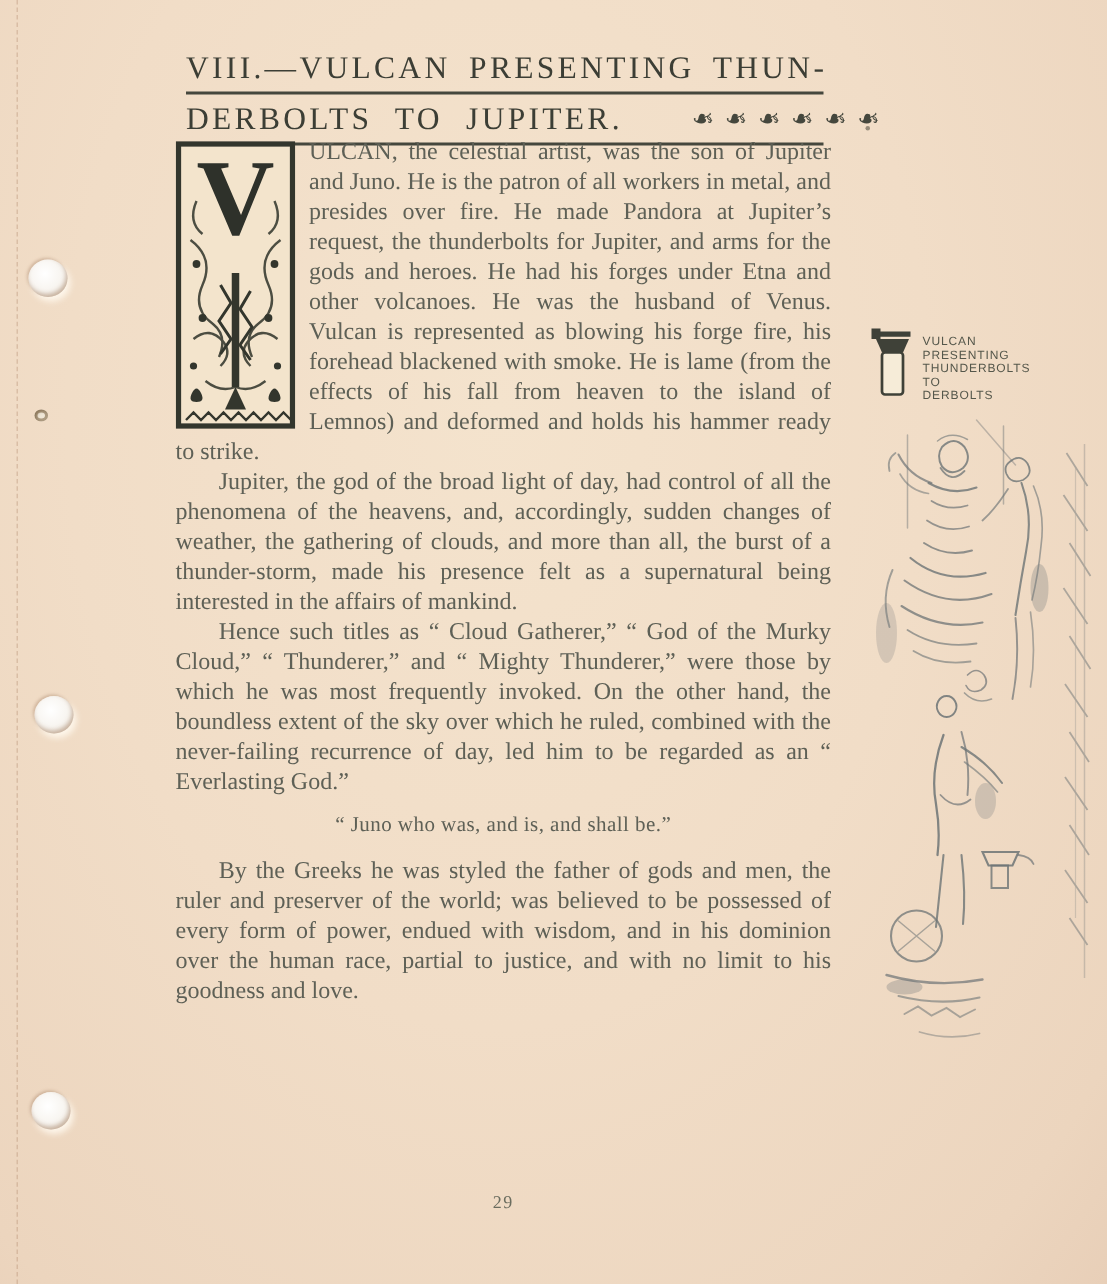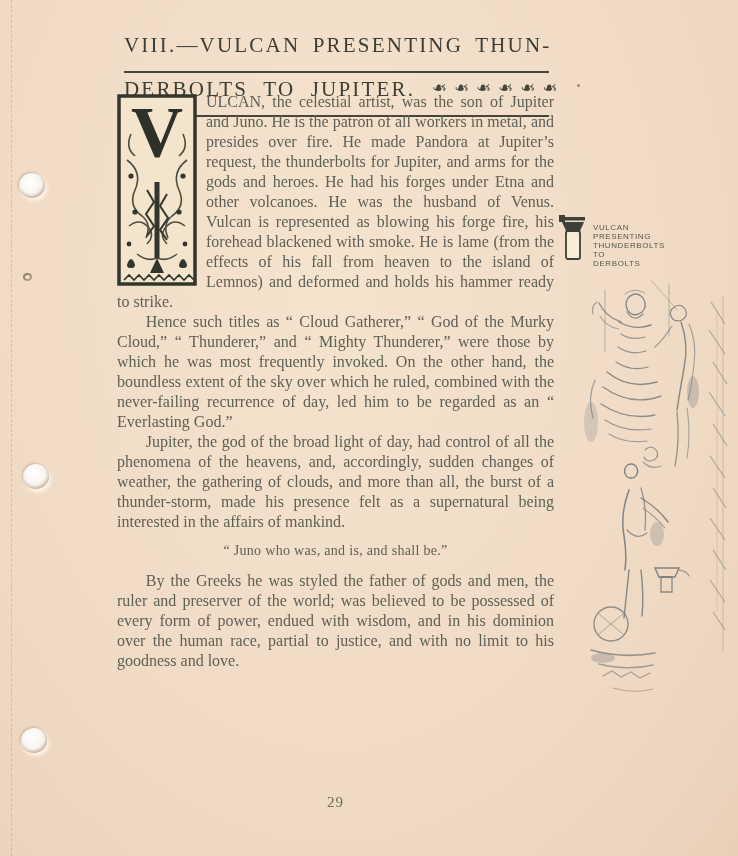--- a/index.html
+++ b/index.html
@@ -32,24 +32,24 @@
   }
   .speck{position:absolute;left:577px;top:84px;width:3px;height:3px;border-radius:50%;background:rgba(90,85,70,.6);}
 
   
   .title-block{
     position:absolute;left:124px;top:33px;width:425px;
     color:#3c3e35;font-size:21px;letter-spacing:2.2px;
   }
   .title-line{
     display:block;border-bottom:2px solid #45473d;
-    padding-bottom:13px;margin-bottom:4px;white-space:nowrap;
+    padding-bottom:3px;margin-bottom:4px;white-space:nowrap;
   }
   .title-line1{word-spacing:5px;}
-  .title-line2{word-spacing:8px;display:flex;align-items:flex-start;}
+  .title-line2{word-spacing:8px;display:flex;align-items:center;gap:29px;}
   .fleurons{
     font-family:"DejaVu Sans",sans-serif;
     font-size:18px;letter-spacing:7px;margin-left:10px;
     transform:scaleX(-1);display:inline-block;color:#45473d;
   }
 
   
   .text-col{
     position:absolute;left:117px;top:92px;width:437px;
     color:#5e6056;font-size:16px;line-height:20px;text-align:justify;
@@ -59,36 +59,36 @@
   .dropcap{
     float:left;width:80px;height:192px;margin:2px 9px 2px 0;
   }
   .quote{
     text-align:center;font-size:14px;color:#5e6056;
     margin:9px 0 10px 0 !important;text-indent:0 !important;letter-spacing:.3px;
   }
 
   
   .side-caption{
-    position:absolute;left:558px;top:212px;display:flex;align-items:flex-start;
+    position:absolute;left:580px;top:212px;display:flex;align-items:flex-end;
   }
   .side-caption .icon{width:30px;height:52px;margin-right:5px;}
   .caption-lines{
     font-family:"Liberation Sans","DejaVu Sans",sans-serif;
     font-size:8px;line-height:9px;letter-spacing:.6px;color:#55574b;
     padding-top:11px;
   }
 
   
   .sketch{position:absolute;left:573px;top:272px;width:165px;height:430px;}
 
   
   .page-number{
     position:absolute;left:117px;top:794px;width:437px;text-align:center;
-    font-size:15px;color:#6b6d5f;letter-spacing:1px;
+    font-size:12px;color:#6b6d5f;letter-spacing:1px;
   }
 </style>
 </head>
 <body>
 
 <div class="page">
 
   <div class="perforation"></div>
   <div class="hole hole1"></div>
   <div class="small-hole"></div>
@@ -136,22 +136,22 @@
           <g stroke="#33362d" fill="none" stroke-width="2">
             <polyline points="30,96 37,108 29,120 37,132 30,142"></polyline>
             <polyline points="50,100 43,112 51,124 43,136 50,146"></polyline>
           </g>
           <text x="40" y="62" text-anchor="middle" font-family="Liberation Serif, DejaVu Serif, serif" font-size="72" font-weight="bold" fill="#2e312a">V</text>
 
           <path d="M7,186 l5,-5 5,5 5,-5 5,5 5,-5 5,5 5,-5 5,5 5,-5 5,5 5,-5 5,5 5,-5 5,5" stroke="#33362d" stroke-width="1.6" fill="none"></path>
         </svg>
       </span><span>ULCAN, the celestial artist, was the son of Jupiter and Juno. He is the patron of all workers in metal, and presides over fire. He made Pandora at Jupiter’s request, the thunderbolts for Jupiter, and arms for the gods and heroes. He had his forges under Etna and other volcanoes. He was the husband of Venus. Vulcan is represented as blowing his forge fire, his forehead blackened with smoke. He is lame (from the effects of his fall from heaven to the island of Lemnos) and deformed and holds his hammer ready to strike.</span>
     </p>
+    <p class="indent">Jupiter, the god of the broad light of day, had control of all the phenomena of the heavens, and, accordingly, sudden changes of weather, the gathering of clouds, and more than all, the burst of a thunder-storm, made his presence felt as a supernatural being interested in the affairs of mankind.</p>
     <p class="indent">Hence such titles as “ Cloud Gatherer,” “ God of the Murky Cloud,” “ Thunderer,” and “ Mighty Thunderer,” were those by which he was most frequently invoked. On the other hand, the boundless extent of the sky over which he ruled, combined with the never-failing recurrence of day, led him to be regarded as an “ Everlasting God.”</p>
-    <p class="indent">Jupiter, the god of the broad light of day, had control of all the phenomena of the heavens, and, accordingly, sudden changes of weather, the gathering of clouds, and more than all, the burst of a thunder-storm, made his presence felt as a supernatural being interested in the affairs of mankind.</p>
     <p class="quote">“ Juno who was, and is, and shall be.”</p>
     <p class="indent">By the Greeks he was styled the father of gods and men, the ruler and preserver of the world; was believed to be possessed of every form of power, endued with wisdom, and in his dominion over the human race, partial to justice, and with no limit to his goodness and love.</p>
   </div>
 
   <div class="side-caption">
     <span class="icon">
       <svg width="30" height="52" viewBox="0 0 30 52" xmlns="http://www.w3.org/2000/svg">
         <rect x="1" y="3" width="6" height="7" fill="#3f4138"></rect>
         <rect x="3" y="5" width="24" height="3.5" fill="#3f4138"></rect>
         <path d="M4,10 h22 l-4,9 h-14 z" fill="#3f4138"></path>

